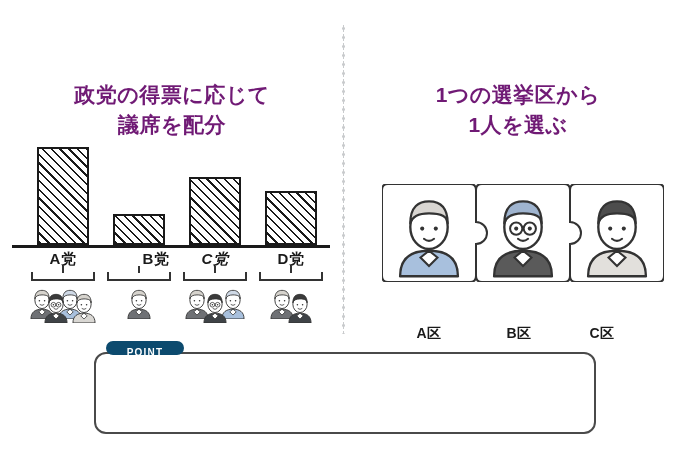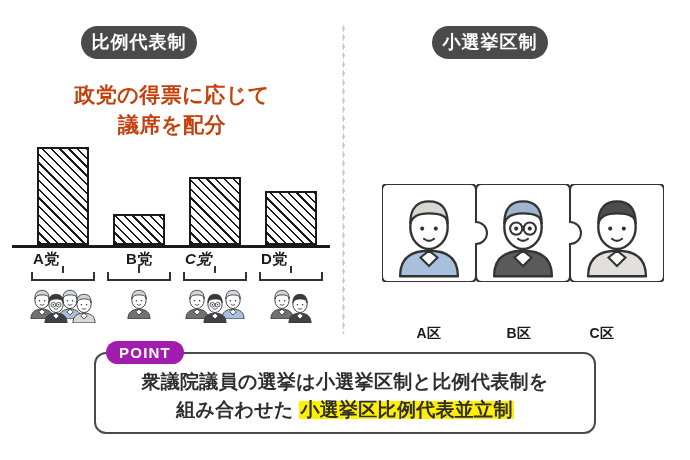--- a/index.html
+++ b/index.html
@@ -34,21 +34,21 @@
     text-align: center;
     white-space: nowrap;
   }
   #pill-left  { left: 81px;  top: 26px; width: 116px; }
   #pill-right { left: 432px; top: 26px; width: 116px; }
 
   
   .subtitle {
     position: absolute;
     text-align: center;
-    color: #c2410c;
+    color: #701a75;
     font-size: 21px;
     font-weight: bold;
     line-height: 1.42;
     white-space: pre-line;
     letter-spacing: 0.5px;
   }
   #sub-left  { left: 12px;  top: 80px; width: 320px; }
   #sub-right { left: 358px; top: 80px; width: 320px; }
 
   
@@ -68,21 +68,21 @@
     width: 318px; height: 3px; background: #1a1a1a;
   }
 
   
   .party-label {
     position: absolute;
     top: 250px;
     font-size: 15px;
     font-weight: bold;
     color: #1a1a1a;
-    text-align: left;
+    text-align: center;
     width: 60px;
     letter-spacing: 0.5px;
   }
 
   
   .group { position: absolute; top: 272px; }
   .bracket {
     position: relative;
     height: 9px;
     border-left: 2px solid #333;
@@ -110,25 +110,25 @@
     position: absolute;
     left: 94px; top: 352px;
     width: 502px; height: 82px;
     border: 2px solid #4a4a4a;
     border-radius: 12px;
     background: #ffffff;
   }
   #point-badge {
     position: absolute;
     left: 106px; top: 341px;
-    width: 78px; height: 23px;
-    background: #a21caf;
+    width: 78px; height: 14px;
+    background: #0c4a6e;
     color: #ffffff;
     border-radius: 12px;
-    font-size: 15px;
+    font-size: 10px;
     font-weight: bold;
     letter-spacing: 1.2px;
     text-align: center;
     line-height: 23px;
   }
   #point-text {
     position: absolute;
     left: 100px; top: 368px;
     width: 490px;
     text-align: center;
@@ -143,21 +143,20 @@
     padding: 0 1px;
   }
 </style>
 </head>
 <body>
 
 <div id="root">
 
   <div class="divider"></div>
 
-  <div class="pill" id="pill-left">比例代表制</div>
 
   <div class="subtitle" id="sub-left">政党の得票に応じて
 議席を配分</div>
 
   <div id="chart">
     <div class="bars-area" id="bars-area">
         <div class="bar" style="left: 37px; width: 52px; height: 98px;"></div>
         <div class="bar" style="left: 113px; width: 52px; height: 31px;"></div>
         <div class="bar" style="left: 189px; width: 52px; height: 68px;"></div>
         <div class="bar" style="left: 265px; width: 52px; height: 54px;"></div>
@@ -295,22 +294,23 @@
     <path d="M9 15 C9 5 14 2 20 2 C26 2 31 5 31 15 C31 11 27 9 20 9 C14 9 10 11 9 15 Z" fill="#3a3a3a" stroke="#333" stroke-width="1.3" stroke-linejoin="round"></path>
     <circle cx="16" cy="18" r="1.2" fill="#333"></circle>
     <circle cx="24" cy="18" r="1.2" fill="#333"></circle>
     <path d="M17 24 Q20 26.5 23 24" fill="none" stroke="#333" stroke-width="1.2" stroke-linecap="round"></path>
 
   </svg></span>
         </div>
       </div>
     </div>
 
-  <div class="pill" id="pill-right">小選挙区制</div>
-
+
+  <div class="subtitle" id="sub-right">1つの選挙区から
+1人を選ぶ</div>
 
   <div id="districts">
       <div style="position: absolute; left: 0px; top: 0px; width: 94px; height: 98px;"><svg viewBox="0 0 94 98" width="94" height="98">
     <defs>
             <clipPath id="clip0">
               <path d="M6 0 L88 0 Q94 0 94 6 L94 38 A11 11 0 1 1 94 60 L94 92 Q94 98 88 98 L6 98 Q0 98 0 92 L0 6 Q0 0 6 0 Z"></path>
             </clipPath>
           </defs>
     <g clip-path="url(#clip0)">
       <rect x="0" y="0" width="94" height="98" fill="#fff"></rect>
@@ -379,18 +379,14 @@
   </svg></div>
     </div>
   <div id="district-labels">
       <div class="district-label" style="left: 399px;">A区</div>
       <div class="district-label" style="left: 489px;">B区</div>
       <div class="district-label" style="left: 572px;">C区</div>
     </div>
 
   <div id="point-box"></div>
   <div id="point-badge">POINT</div>
-  <div id="point-text">
-    <span>衆議院議員の選挙は小選挙区制と比例代表制を</span><br>
-    <span>組み合わせた </span><span class="hl">小選挙区比例代表並立制</span>
-  </div>
 
 </div>
 
 </body></html>

